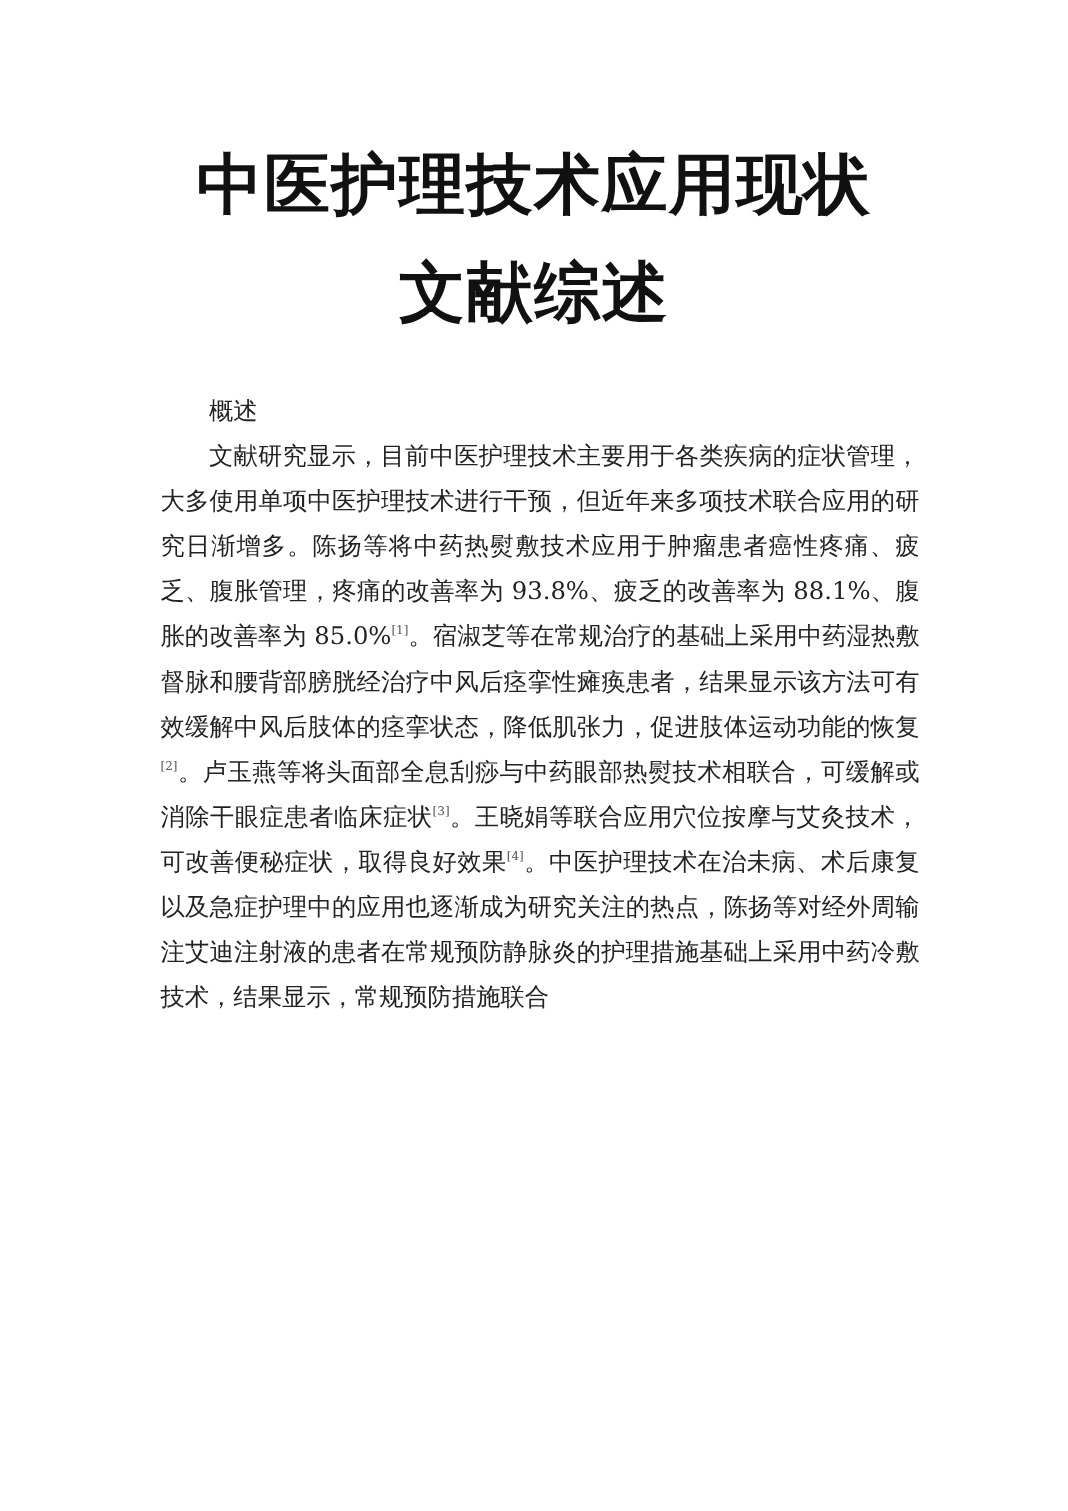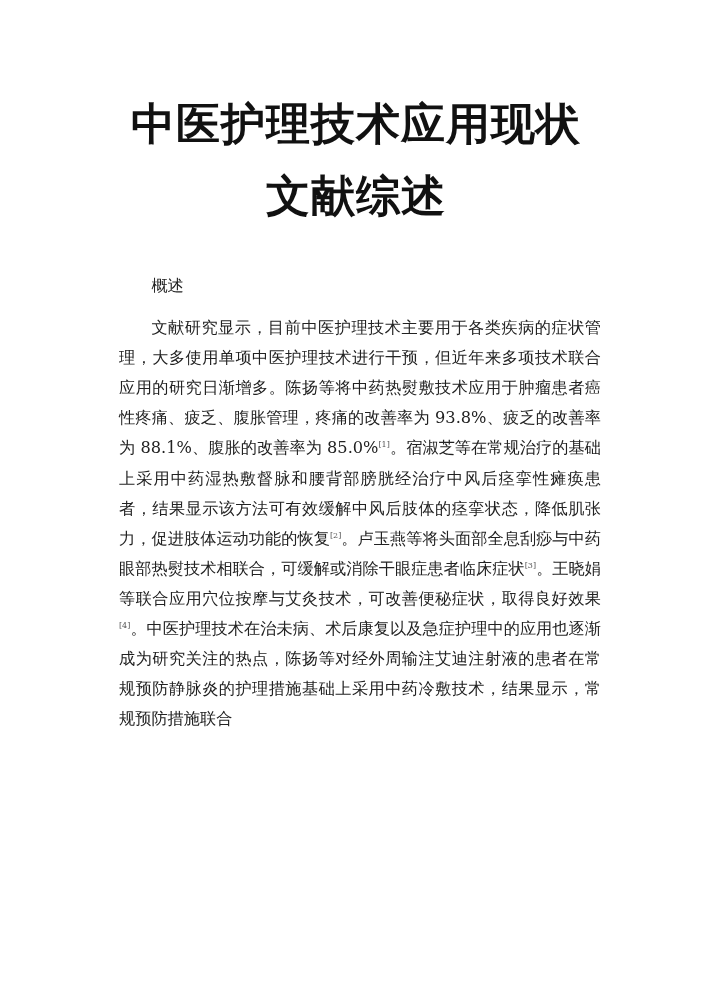--- a/index.html
+++ b/index.html
@@ -42,21 +42,21 @@
       left: 107px;
       top: 259px;
       width: 506px;
       font-size: 16.2px;
       line-height: 30.1px;
       text-align: justify;
       text-justify: inter-character;
       color: #222222;
     }
     .body-text p {
-      margin: 12px;
+      margin: 0;
     }
     .indent { text-indent: 2em; }
     .heading-line { text-indent: 2em; }
     sup.ref {
       font-size: 8px;
       vertical-align: super;
       line-height: 0;
       color: #555555;
     }
   </style>

